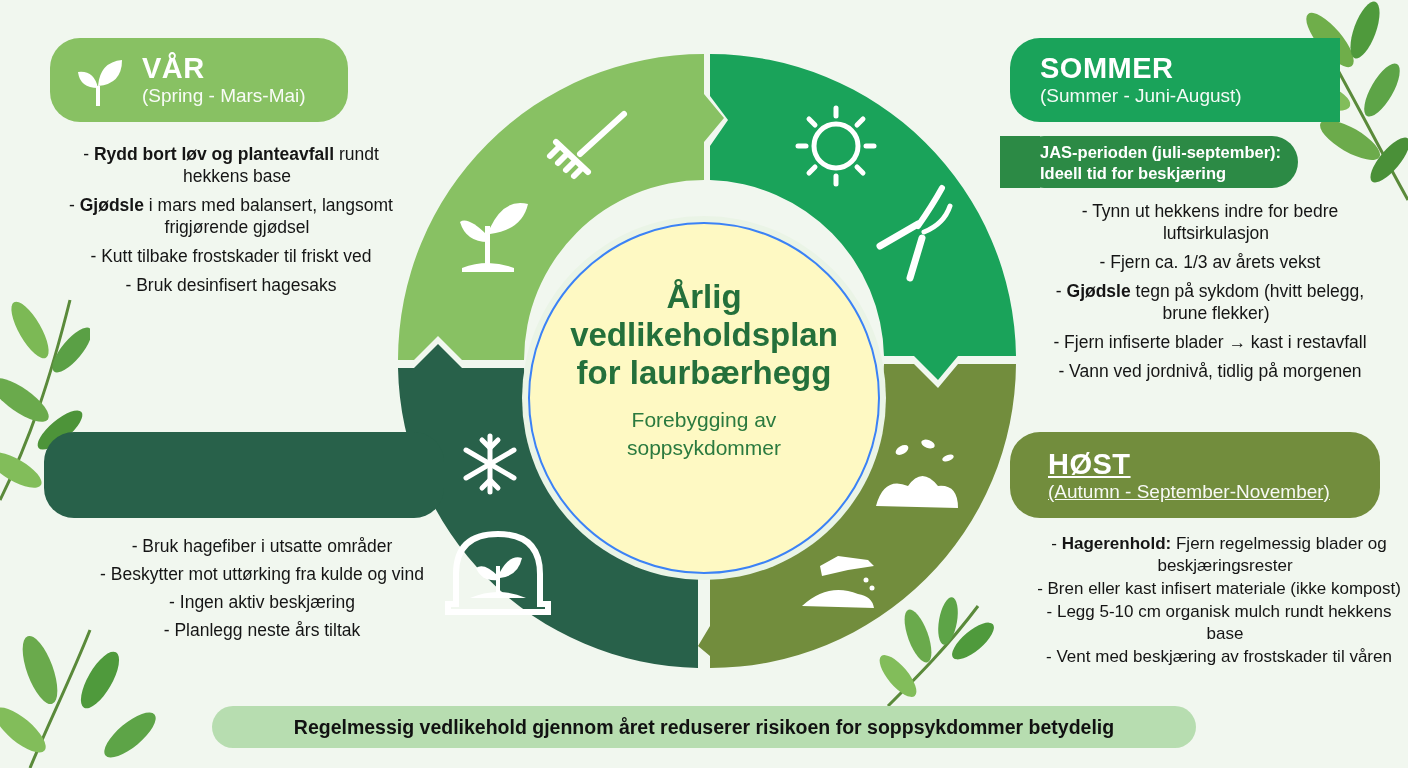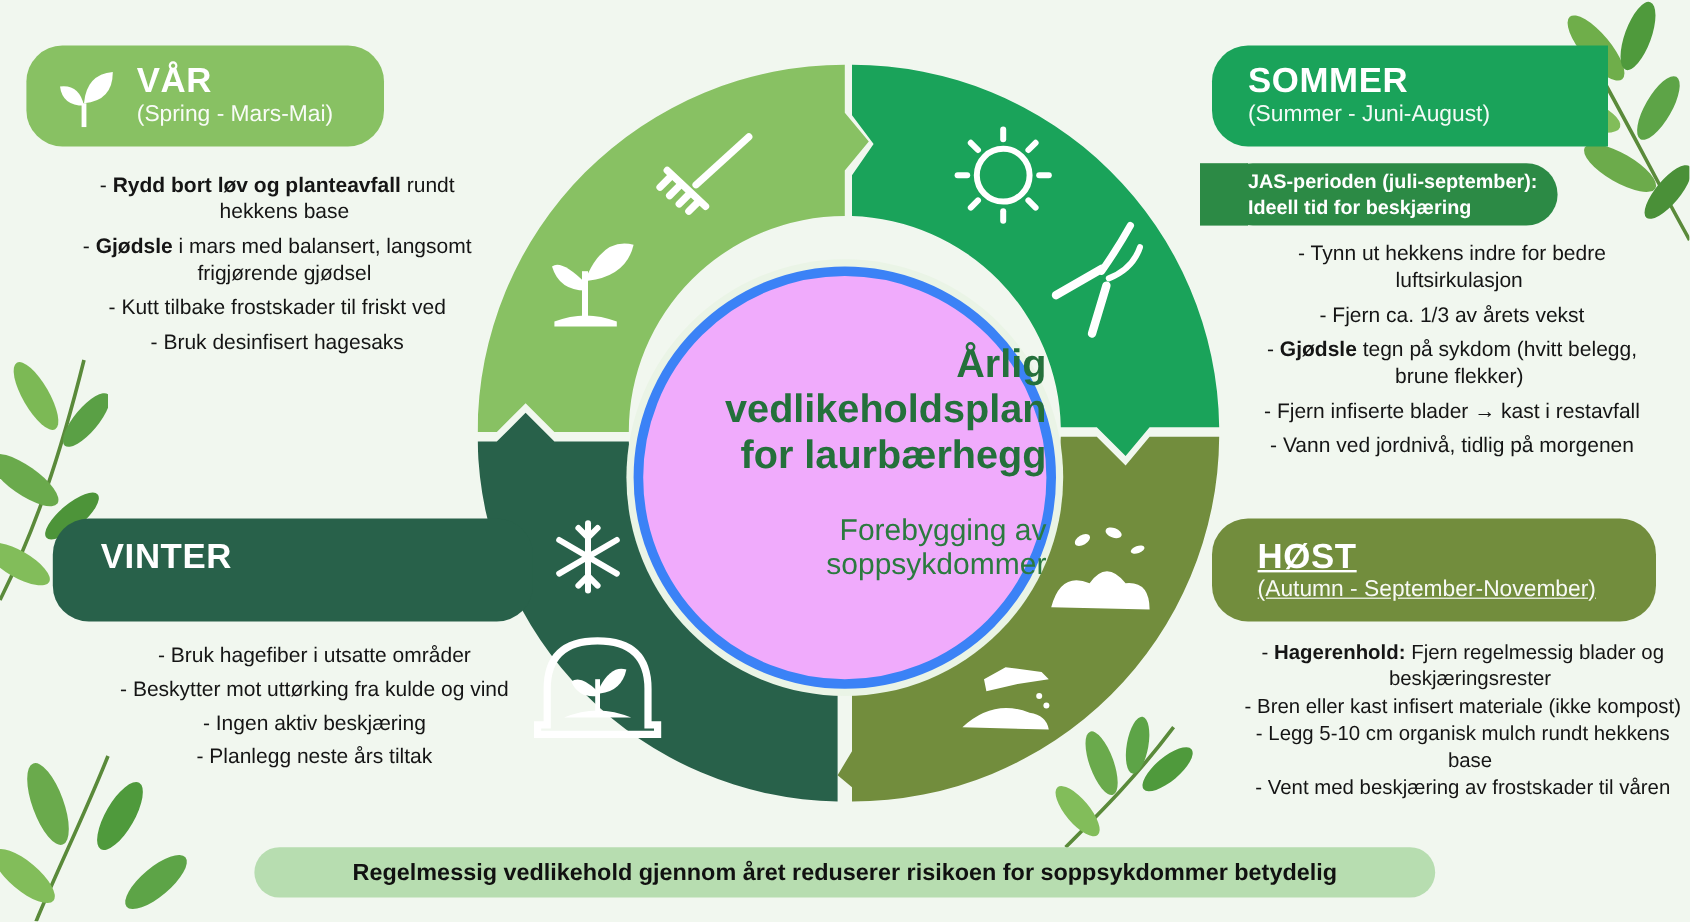--- a/index.html
+++ b/index.html
@@ -15,40 +15,40 @@
 
   
   .pill {
     position: absolute;
     color: #ffffff;
     border-radius: 30px;
   }
   .pill .name { font-weight: bold; font-size: 29px; letter-spacing: 0.5px; line-height: 32px; }
   .pill .sub { font-size: 19px; line-height: 24px; opacity: 0.95; }
 
-  .pill-var { left: 22px; top: 38px; width: 298px; height: 84px; background: #88c163; padding: 14px 0 16px 92px; }
+  .pill-var { left: 50px; top: 38px; width: 298px; height: 84px; background: #88c163; padding: 14px 0 16px 92px; }
   .pill-sommer { left: 1010px; top: 38px; width: 330px; height: 84px; background: #1aa35a; padding: 14px 0 0 30px; border-radius: 30px 0 0 30px; }
   .pill-jas { left: 1018px; top: 136px; width: 280px; height: 52px; background: #2c8a45; padding: 6px 0 0 22px; border-radius: 26px; }
   .pill-jas .line { font-weight: bold; font-size: 16.5px; line-height: 21px; }
   .pill-vinter { left: 44px; top: 432px; width: 400px; height: 86px; background: #28614a; padding: 16px 0 0 40px; }
   .pill-host { left: 1010px; top: 432px; width: 370px; height: 86px; background: #728d3d; padding: 16px 0 0 38px; border-radius: 30px; text-decoration: underline; }
 
   ul.tasks { position: absolute; list-style: none; }
   ul.tasks li { font-size: 17.5px; line-height: 22px; margin-bottom: 7px; padding-left: 12px; text-indent: -12px; text-align: center; }
   ul.tasks li b { font-weight: bold; }
   ul.tasks.tight li { margin-bottom: 1px; line-height: 22px; font-size: 17px; }
 
   .center-title {
     position: absolute; left: 528px; top: 222px; width: 352px; height: 352px;
-    border-radius: 50%; background: #f0abfc; border: 8px solid #3b82f6;
+    border-radius: 50%; background: #fef9c3; border: 2px solid #3b82f6;
     box-shadow: 0 0 0 6px #eaf4e6;
-    text-align: right; color: #24703b;
+    text-align: center; color: #24703b;
   }
   .center-title .t { font-weight: bold; font-size: 33px; line-height: 38px; margin-top: 54px; }
-  .center-title .s { font-size: 25px; line-height: 28px; margin-top: 30px; color: #2b7a3f; }
+  .center-title .s { font-size: 21px; line-height: 28px; margin-top: 14px; color: #2b7a3f; }
 
   .footer {
     position: absolute; left: 212px; top: 706px; width: 984px; height: 42px;
     background: #b7ddb0; border-radius: 21px;
     text-align: center; font-weight: bold; font-size: 19.5px; line-height: 42px; color: #111;
   }
 </style>
 </head>
 <body>
 
@@ -195,21 +195,20 @@
 <div class="abs" style="left:1000px;top:136px;width:40px;height:52px;background:#2c8a45;"></div>
 <ul class="tasks" style="left:1040px;top:200px;width:340px;">
   <li>- <span>Tynn ut hekkens indre for bedre luftsirkulasjon</span></li>
   <li>- <span>Fjern ca. 1/3 av årets vekst</span></li>
   <li>- <b>Gjødsle</b><span> tegn på sykdom (hvitt belegg, brune flekker)</span></li>
   <li>- <span>Fjern infiserte blader → kast i restavfall</span></li>
   <li>- <span>Vann ved jordnivå, tidlig på morgenen</span></li>
 </ul>
 
 <div class="pill pill-vinter">
-  <div class="name">VINTER</div>
 </div>
 <ul class="tasks" style="left:72px;top:535px;width:380px;">
   <li style="margin-bottom:6px;">- <span>Bruk hagefiber i utsatte områder</span></li>
   <li style="margin-bottom:6px;">- <span>Beskytter mot uttørking fra kulde og vind</span></li>
   <li style="margin-bottom:6px;">- <span>Ingen aktiv beskjæring</span></li>
   <li>- <span>Planlegg neste års tiltak</span></li>
 </ul>
 
 <div class="pill pill-host">
   <div class="name">HØST</div>

